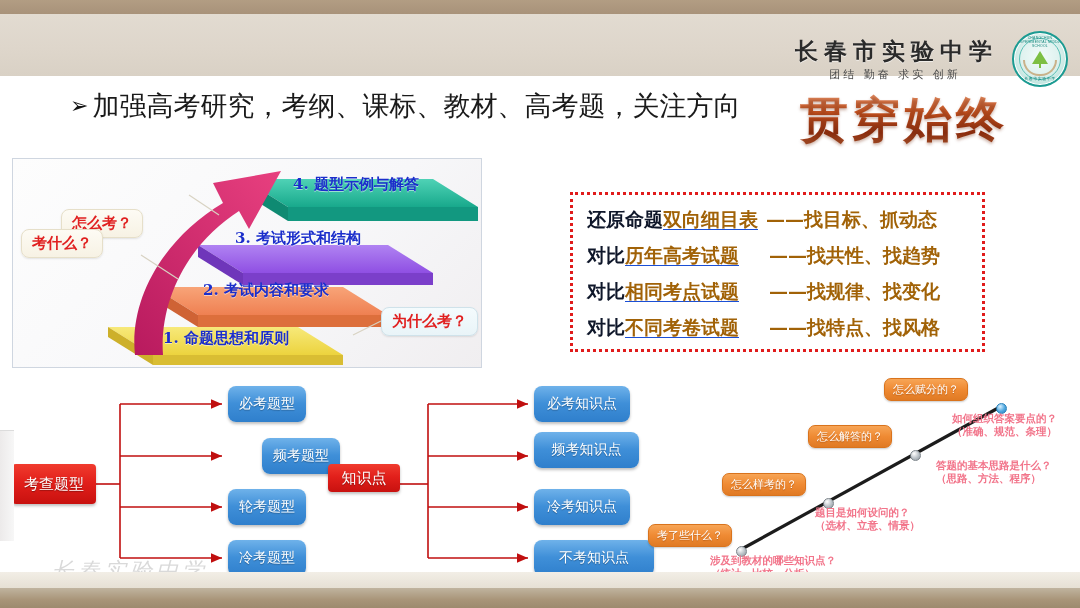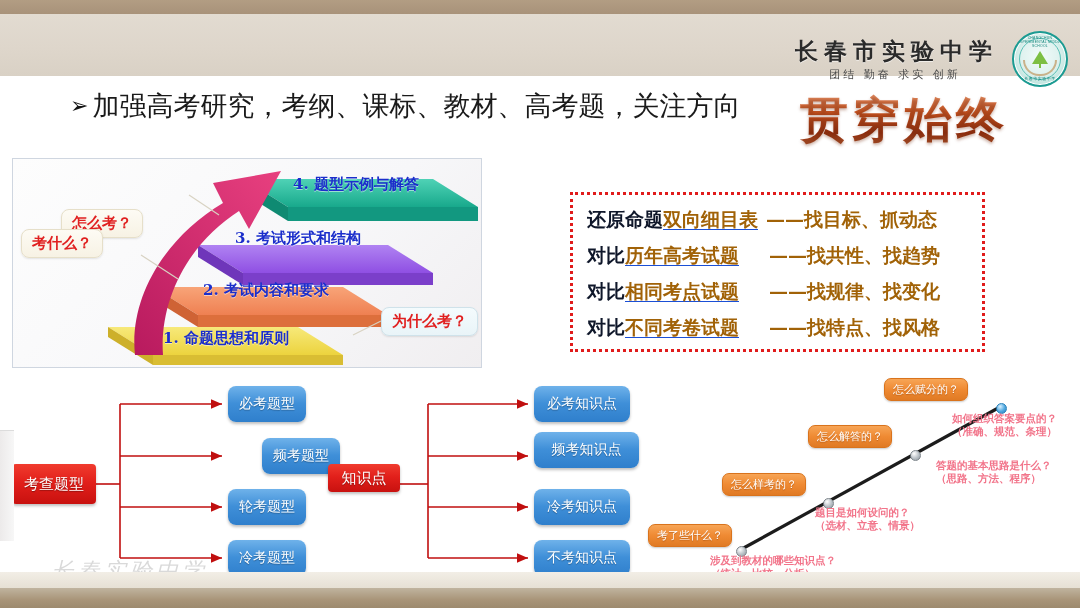--- a/index.html
+++ b/index.html
@@ -338,21 +338,21 @@
     <div class="node node-red" style="left:12px;top:92px;width:84px;height:40px;">考查题型</div>
     <div class="node node-blue" style="left:228px;top:14px;width:78px;height:36px;">必考题型</div>
     <div class="node node-blue" style="left:228px;top:66px;width:78px;height:36px;margin-left:34px;">频考题型</div>
     <div class="node node-blue" style="left:228px;top:117px;width:78px;height:36px;">轮考题型</div>
     <div class="node node-blue" style="left:228px;top:168px;width:78px;height:36px;">冷考题型</div>
 
     <div class="node node-red" style="left:328px;top:92px;width:72px;height:28px;">知识点</div>
     <div class="node node-blue" style="left:534px;top:14px;width:96px;height:36px;">必考知识点</div>
     <div class="node node-blue" style="left:534px;top:60px;width:105px;height:36px;">频考知识点</div>
     <div class="node node-blue" style="left:534px;top:117px;width:96px;height:36px;">冷考知识点</div>
-    <div class="node node-blue" style="left:534px;top:168px;width:96px;height:36px;">不考知识点</div>
+    <div class="node node-blue" style="left:534px;top:168px;width:120px;height:36px;">不考知识点</div>
 
     <div class="dot dot-blue" style="left:996px;top:31px;"></div>
     <div class="dot" style="left:910px;top:78px;"></div>
     <div class="dot" style="left:823px;top:126px;"></div>
     <div class="dot" style="left:736px;top:174px;"></div>
 
     <div class="node node-orange" style="left:884px;top:6px;">怎么赋分的？</div>
     <div class="node node-orange" style="left:808px;top:53px;">怎么解答的？</div>
     <div class="node node-orange" style="left:722px;top:101px;">怎么样考的？</div>
     <div class="node node-orange" style="left:648px;top:152px;">考了些什么？</div>

